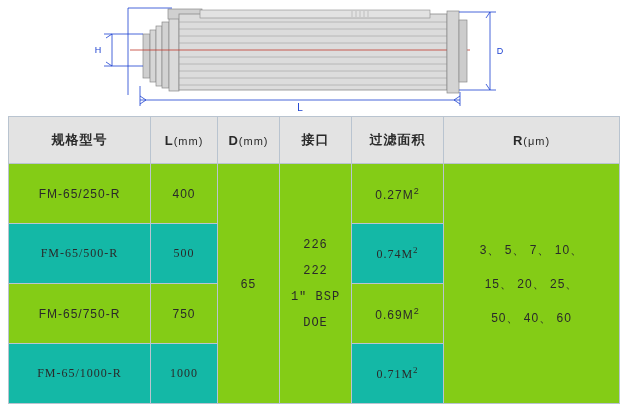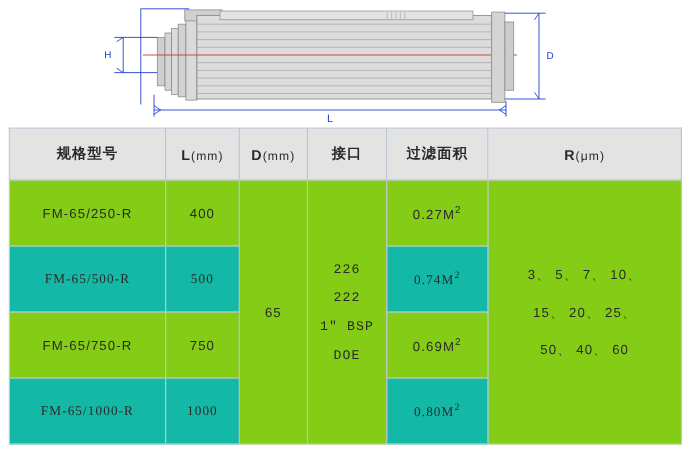--- a/index.html
+++ b/index.html
@@ -246,20 +246,20 @@
           <td class="model-cell">FM-65/750-R</td>
           <td>750</td>
           <td>
             <span>0.69M</span><span class="sup">2</span>
           </td>
         </tr>
         <tr class="row-alt">
           <td class="model-cell">FM-65/1000-R</td>
           <td>1000</td>
           <td>
-            <span>0.80M</span><span class="sup">2</span>
+            <span>0.71M</span><span class="sup">2</span>
           </td>
         </tr>
       </tbody>
     </table>
   </div>
 
 </div>
 
 </body></html>

